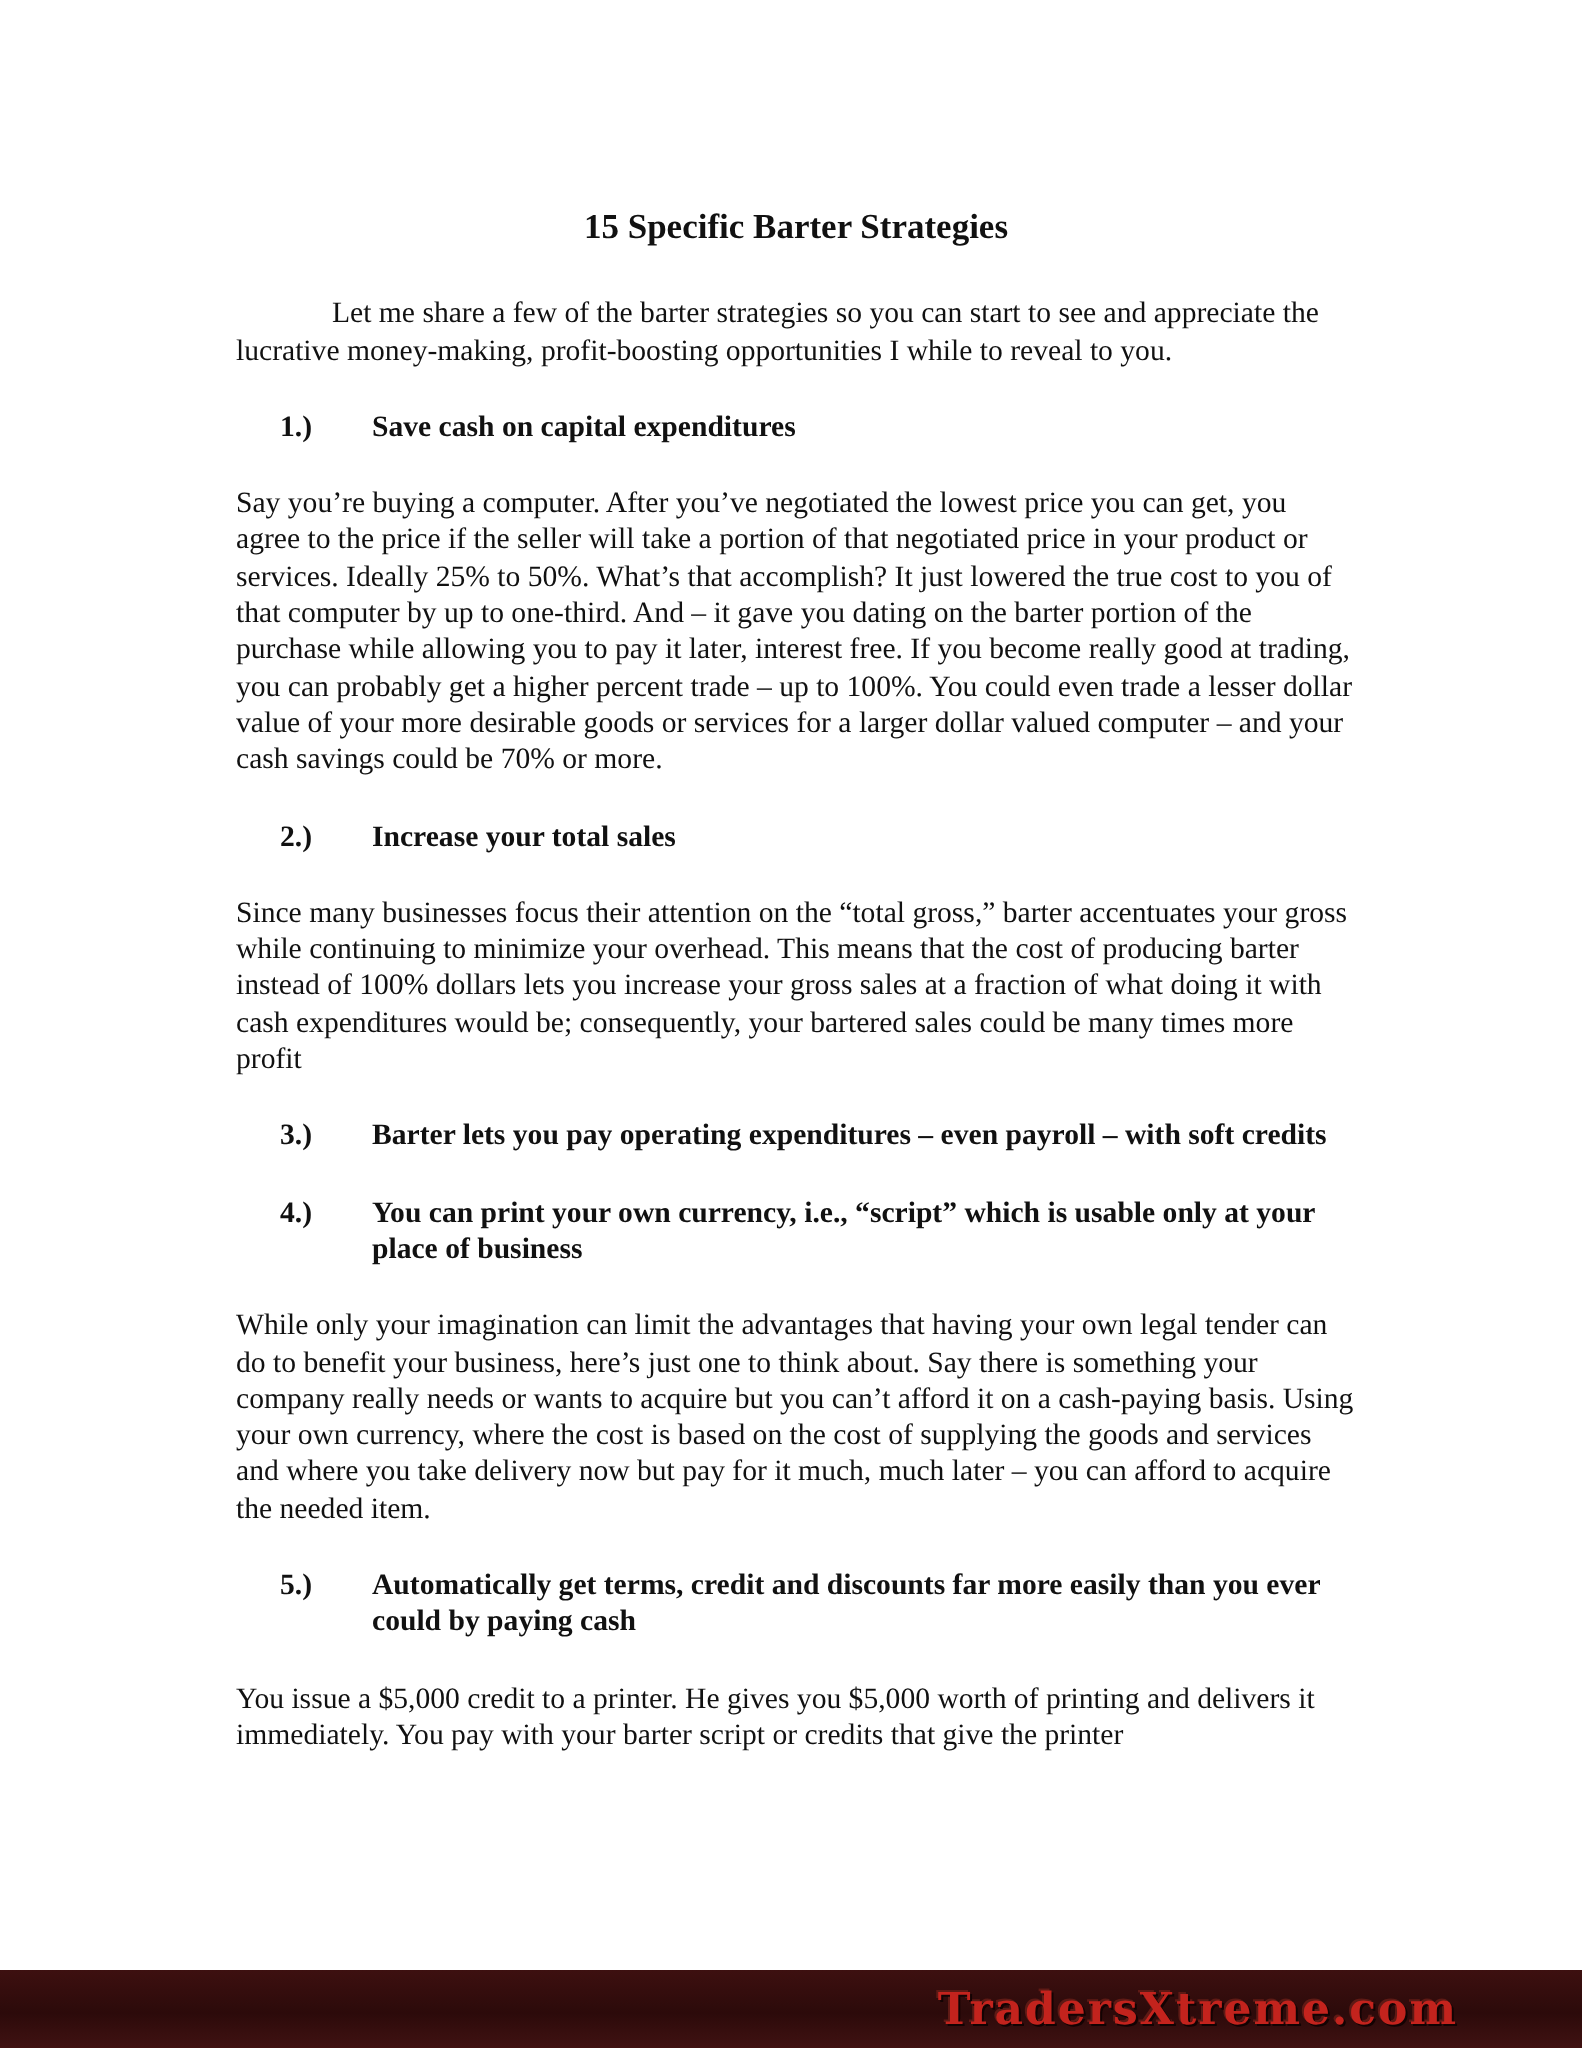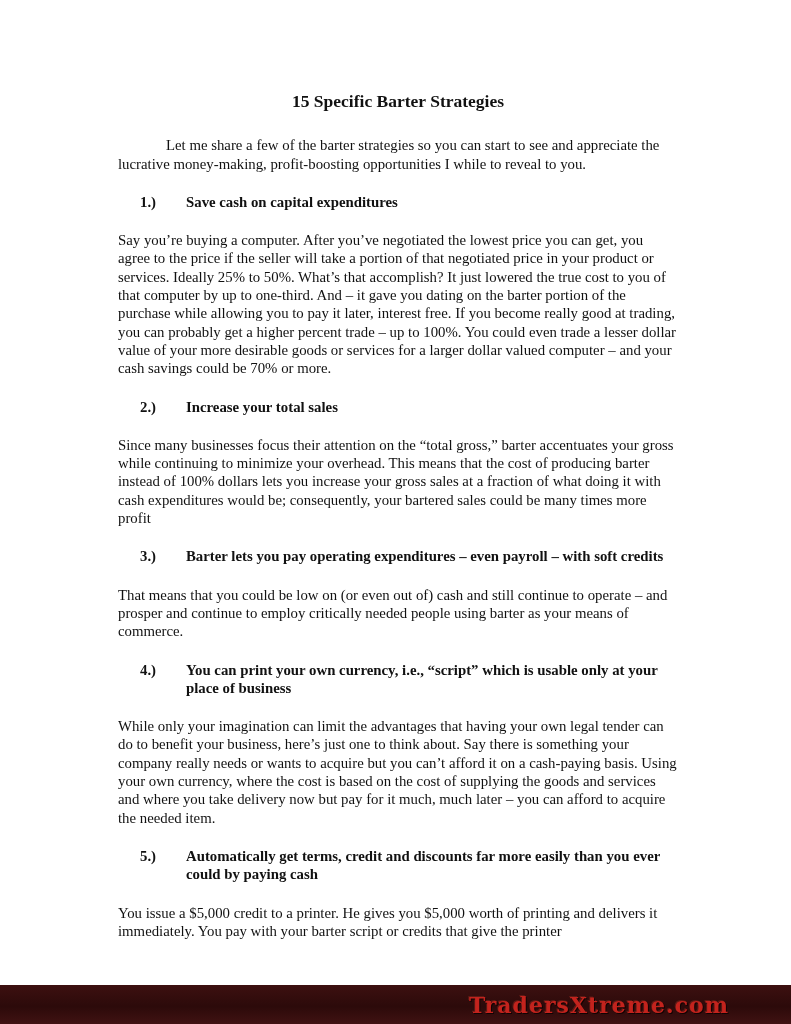--- a/index.html
+++ b/index.html
@@ -48,21 +48,21 @@
     left: 118px;
     top: 92px;
     width: 560px;
     font-size: 14.8px;
     line-height: 18.3px;
   }
   .doc-title {
     text-align: center;
     font-size: 17.5px;
     font-weight: bold;
-    margin: 0 0 26px 0;
+    margin: 12px 0 26px 0;
   }
   .intro {
     margin: 0 0 20px 0;
     text-indent: 48px;
   }
   .section-heading {
     display: flex;
     font-weight: bold;
     margin: 20px 0 20px 22px;
   }
@@ -141,21 +141,20 @@
     <div class="section-heading">
       <span class="num">2.)</span>
       <span class="heading-text">Increase your total sales</span>
     </div>
     <p class="section-body">Since many businesses focus their attention on the “total gross,” barter accentuates your gross while continuing to minimize your overhead.  This means that the cost of producing barter instead of 100% dollars lets you increase your gross sales at a fraction of what doing it with cash expenditures would be; consequently, your bartered sales could be many times more profit</p>
 
     <div class="section-heading">
       <span class="num">3.)</span>
       <span class="heading-text">Barter lets you pay operating expenditures – even payroll – with soft credits</span>
     </div>
-    <p class="section-body">That means that you could be low on (or even out of) cash and still continue to operate – and prosper and continue to employ critically needed people using barter as your means of commerce.</p>
 
     <div class="section-heading">
       <span class="num">4.)</span>
       <span class="heading-text">You can print your own currency, i.e., “script” which is usable only at your place of business</span>
     </div>
     <p class="section-body">While only your imagination can limit the advantages that having your own legal tender can do to benefit your business, here’s just one to think about.  Say there is something your company really needs or wants to acquire but you can’t afford it on a cash-paying basis.  Using your own currency, where the cost is based on the cost of supplying the goods and services and where you take delivery now but pay for it much, much later – you can afford to acquire the needed item.</p>
 
     <div class="section-heading">
       <span class="num">5.)</span>
       <span class="heading-text">Automatically get terms, credit and discounts far more easily than you ever could by paying cash</span>

